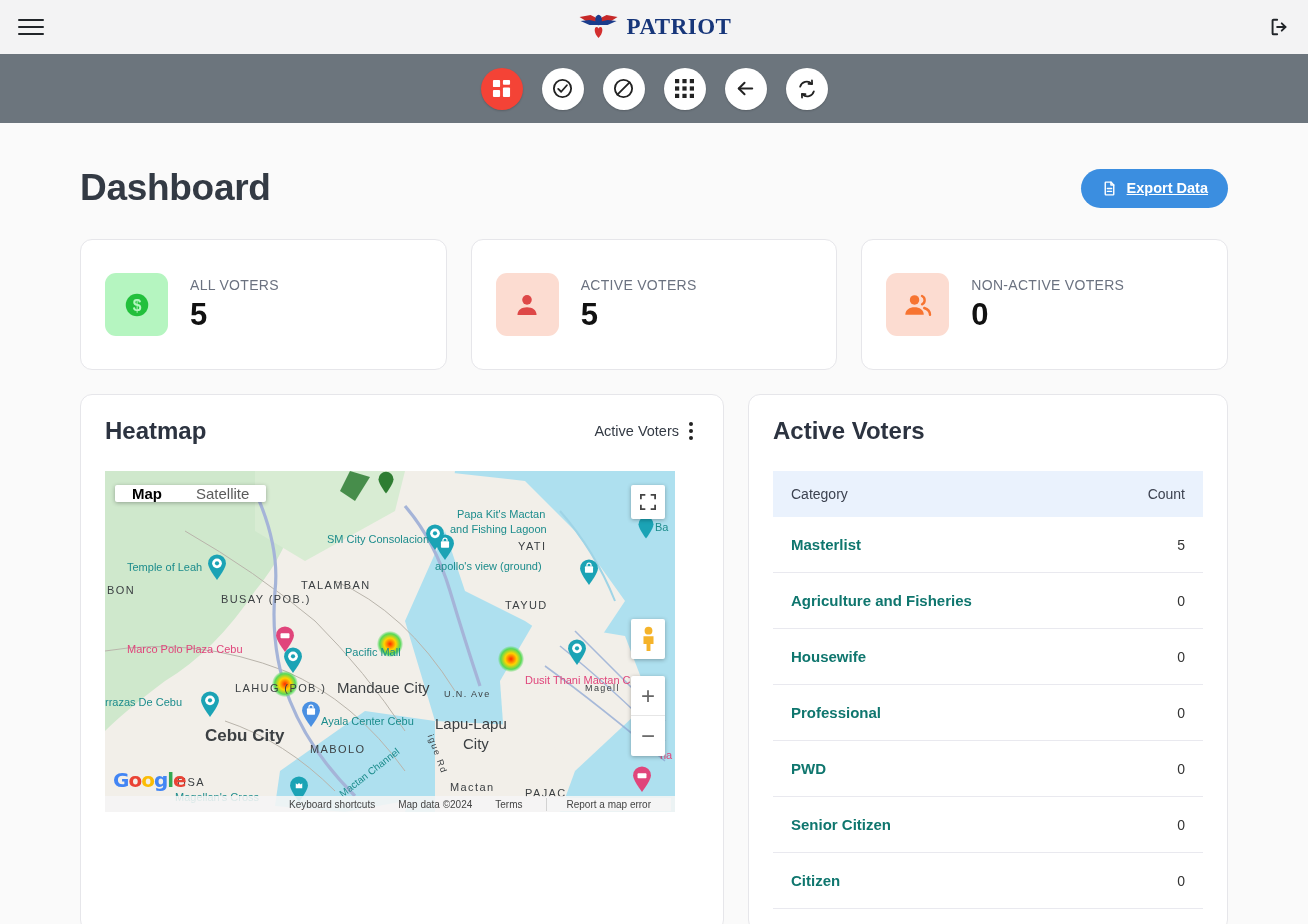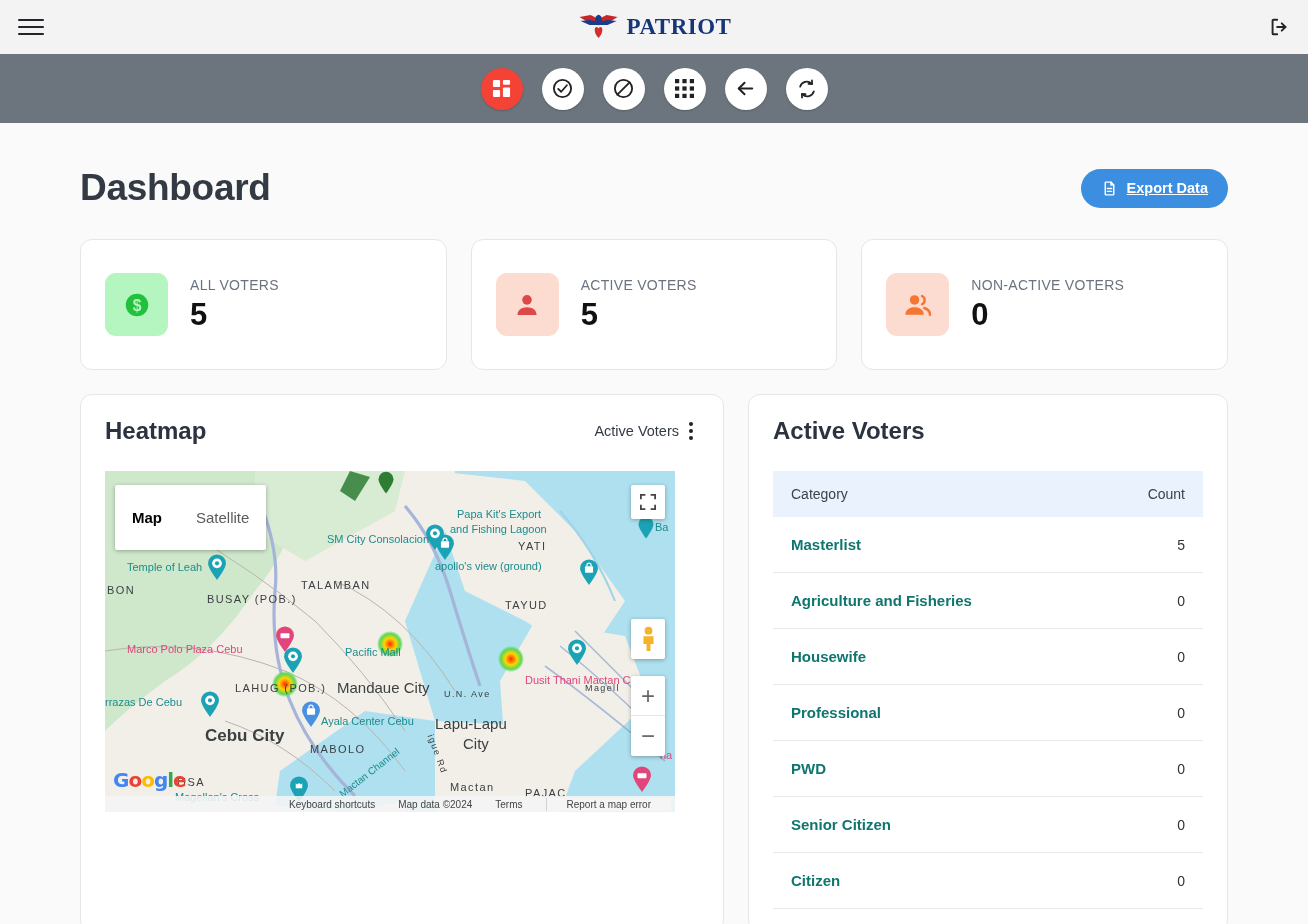--- a/index.html
+++ b/index.html
@@ -102,21 +102,21 @@
     position: relative; width: 570px; height: 341px; overflow: hidden;
     background: #e8eaed;
   }
   .map-bg { position: absolute; inset: 0; }
   .maptype {
     position: absolute; left: 10px; top: 14px; display: flex;
     background: #fff; border-radius: 2px; box-shadow: 0 1px 4px rgba(0,0,0,.3);
     overflow: hidden;
   }
   .maptype div {
-    padding: 24px 17px; font-size: 15px; cursor: pointer; color: #5b5b5b;
+    padding: 0 17px; font-size: 15px; cursor: pointer; color: #5b5b5b;
   }
   .maptype div.sel { font-weight: 700; color: #000; }
   .map-btn {
     position: absolute; background: #fff; box-shadow: 0 1px 4px rgba(0,0,0,.3);
     display: flex; align-items: center; justify-content: center; cursor: pointer;
   }
   .fullscreen { right: 10px; top: 14px; width: 34px; height: 34px; border-radius: 2px; }
   .pegman { right: 10px; top: 148px; width: 34px; height: 40px; border-radius: 2px; }
   .zoomctl {
     position: absolute; right: 10px; top: 205px; width: 34px;
@@ -409,24 +409,24 @@
         </svg>
         <svg style="position:absolute;left:532px;top:45px" width="18" height="24" viewBox="0 0 24 32">
           <path d="M12 30C12 30 22 17 22 11A10 10 0 1 0 2 11C2 17 12 30 12 30Z" fill="#1ba3b5"></path>
         </svg>
         <svg style="position:absolute;left:272px;top:0px" width="18" height="24" viewBox="0 0 24 32">
           <path d="M12 30C12 30 22 17 22 11A10 10 0 1 0 2 11C2 17 12 30 12 30Z" fill="#2e7d32"></path>
         </svg>
 
         <div class="mlabel poi" style="left:22px;  top:90px">Temple of Leah</div>
         <div class="mlabel place-dark" style="left:2px;   top:113px">BON</div>
-        <div class="mlabel place-dark" style="left:102px;  top:122px">BUSAY (POB.)</div>
+        <div class="mlabel place-dark" style="left:116px;  top:122px">BUSAY (POB.)</div>
         <div class="mlabel place-dark" style="left:196px; top:108px">TALAMBAN</div>
         <div class="mlabel poi" style="left:222px; top:62px">SM City Consolacion</div>
-        <div class="mlabel poi" style="left:352px; top:37px">Papa Kit's Export</div>
+        <div class="mlabel poi" style="left:352px; top:37px">Papa Kit's Mactan</div>
         <div class="mlabel poi" style="left:345px; top:52px">and Fishing Lagoon</div>
         <div class="mlabel place-dark" style="left:413px; top:69px">YATI</div>
         <div class="mlabel poi" style="left:330px; top:89px">apollo's view (ground)</div>
         <div class="mlabel place-dark" style="left:400px; top:128px">TAYUD</div>
         <div class="mlabel poi" style="left:550px; top:50px">Ba</div>
         <div class="mlabel hotel" style="left:22px;  top:172px">Marco Polo Plaza Cebu</div>
         <div class="mlabel poi" style="left:240px; top:175px">Pacific Mall</div>
         <div class="mlabel poi" style="left:0px;   top:225px">rrazas De Cebu</div>
         <div class="mlabel place-dark" style="left:130px; top:211px">LAHUG (POB.)</div>
         <div class="mlabel poi" style="left:216px; top:244px">Ayala Center Cebu</div>

